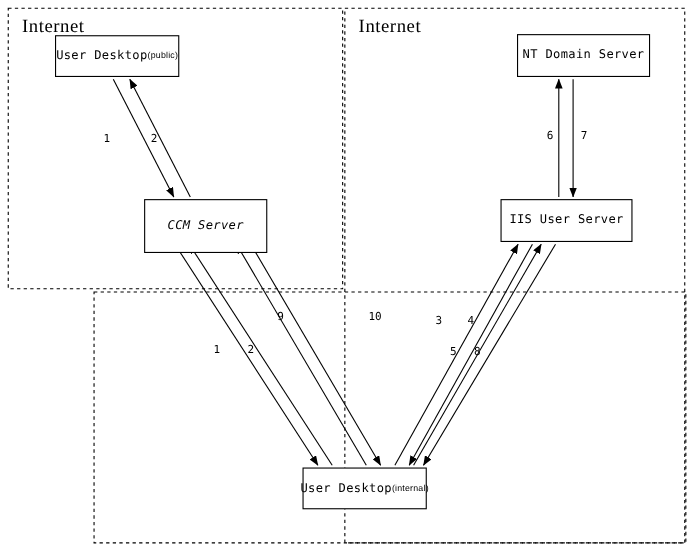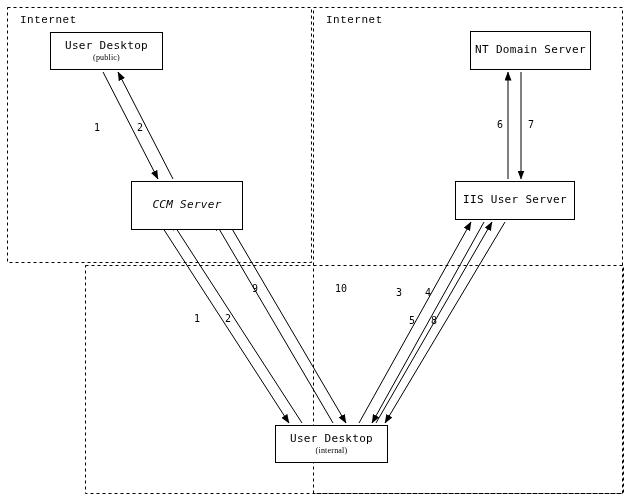--- a/index.html
+++ b/index.html
@@ -20,46 +20,46 @@
   }
   svg#diagram-svg {
     position: absolute;
     left: 0;
     top: 0;
     width: 627px;
     height: 497px;
   }
   .zone-label {
     position: absolute;
-    font-family: Liberation Mono, monospace;
-    font-size: 11px;
+    font-family: Liberation Serif, serif;
+    font-size: 17px;
     color: #000000;
     white-space: nowrap;
     letter-spacing: 0.5px;
   }
   .node-box {
     position: absolute;
     border: 1px solid #000000;
     background: #ffffff;
     box-sizing: border-box;
     display: flex;
-    flex-direction: column;
+    flex-direction: row;
     align-items: center;
     justify-content: center;
     line-height: 1.15;
   }
   .node-title {
     font-family: "DejaVu Sans Mono", "Liberation Mono", monospace;
     font-size: 11px;
     color: #000000;
     white-space: nowrap;
     letter-spacing: 0.3px;
   }
   .node-sub {
-    font-family: Liberation Serif, serif;
+    font-family: Liberation Sans, sans-serif;
     font-size: 8px;
     color: #000000;
     white-space: nowrap;
     letter-spacing: 0.2px;
   }
   .edge-label {
     position: absolute;
     font-family: "DejaVu Sans Mono", "Liberation Mono", monospace;
     font-size: 10px;
     color: #000000;

